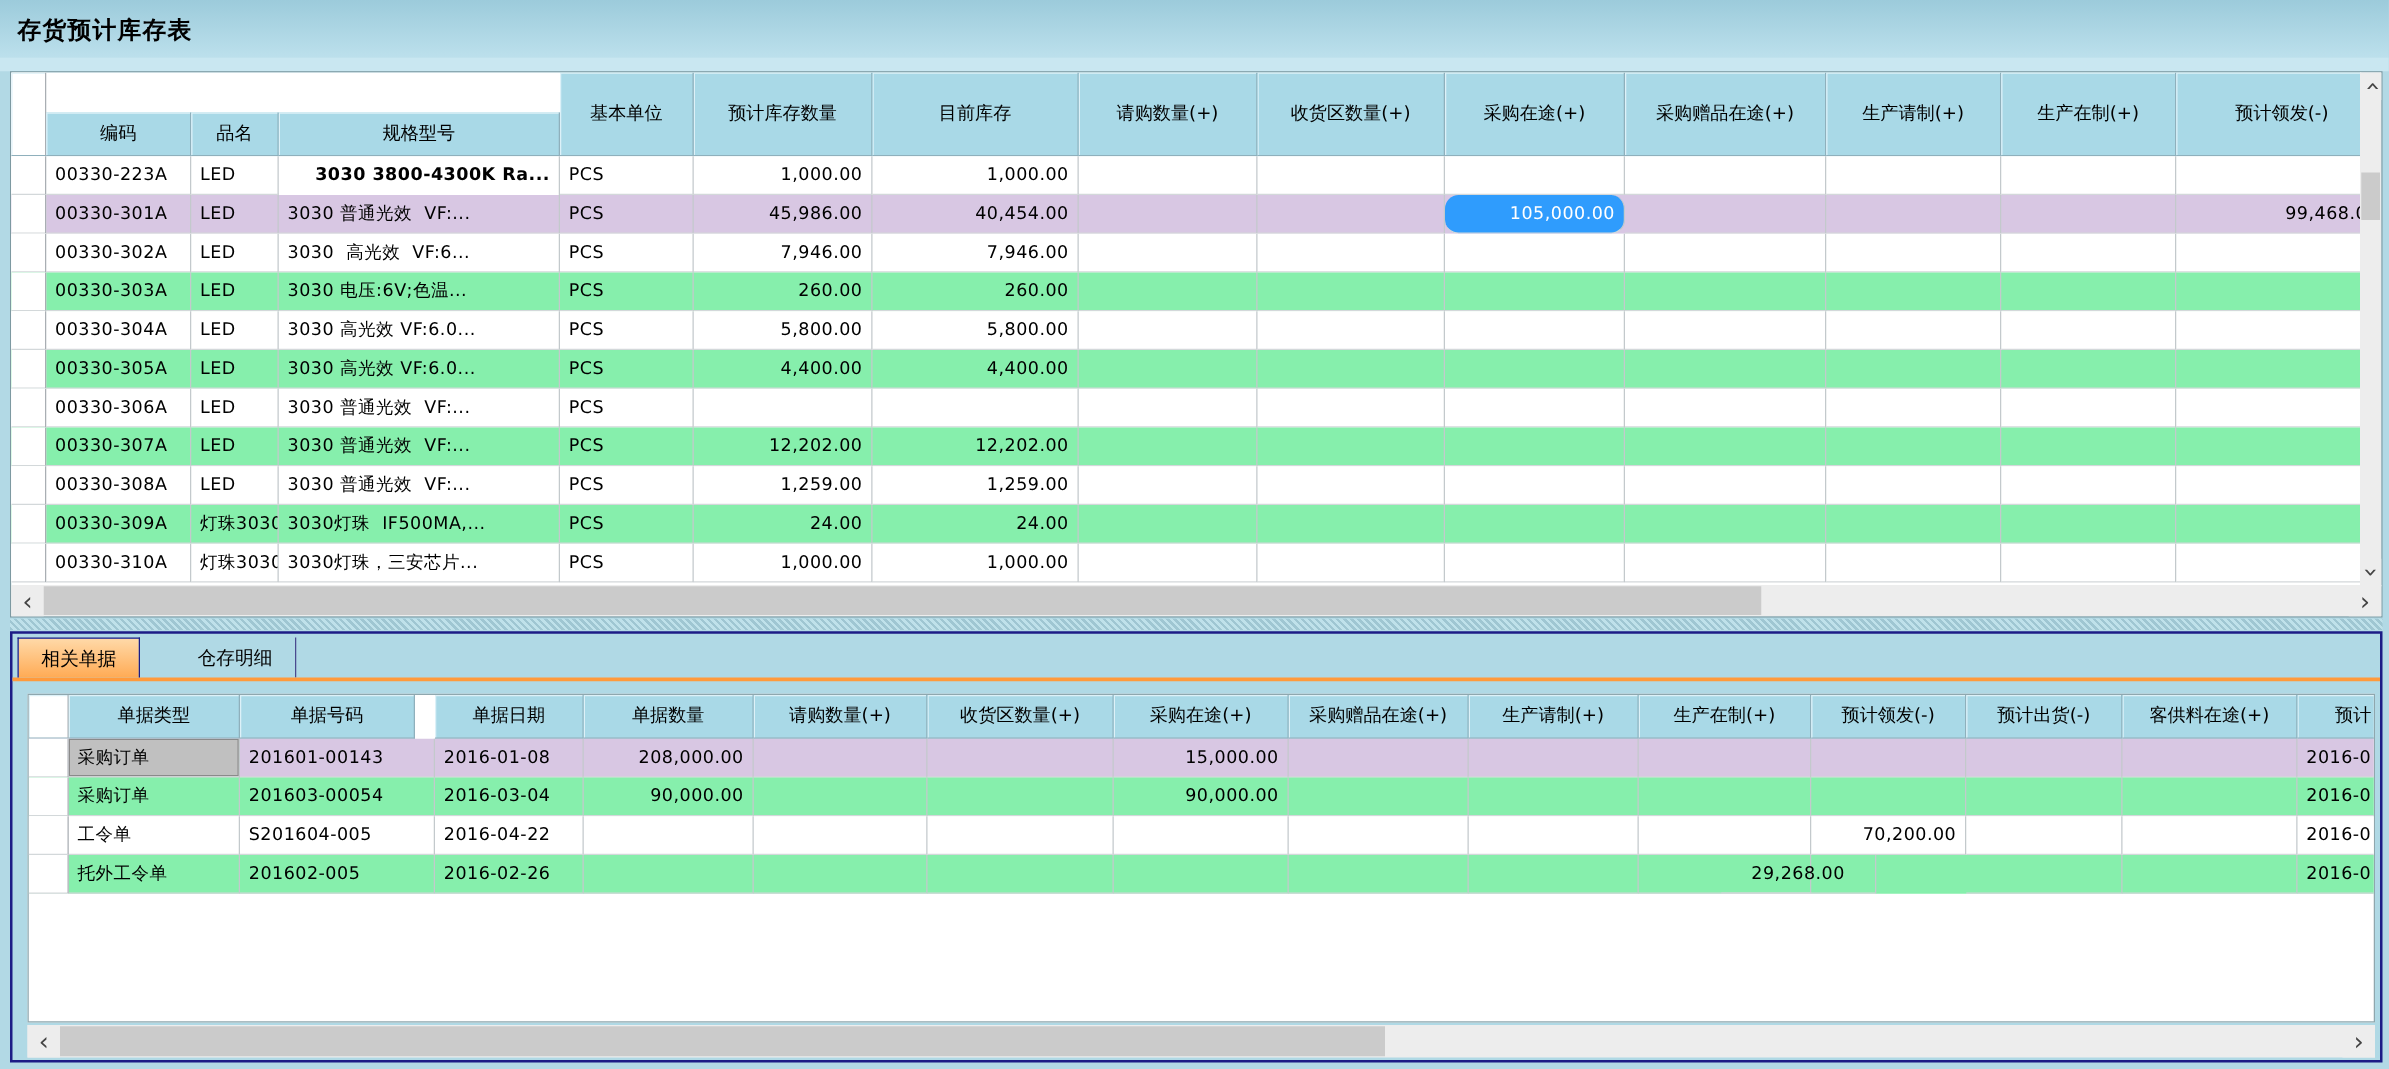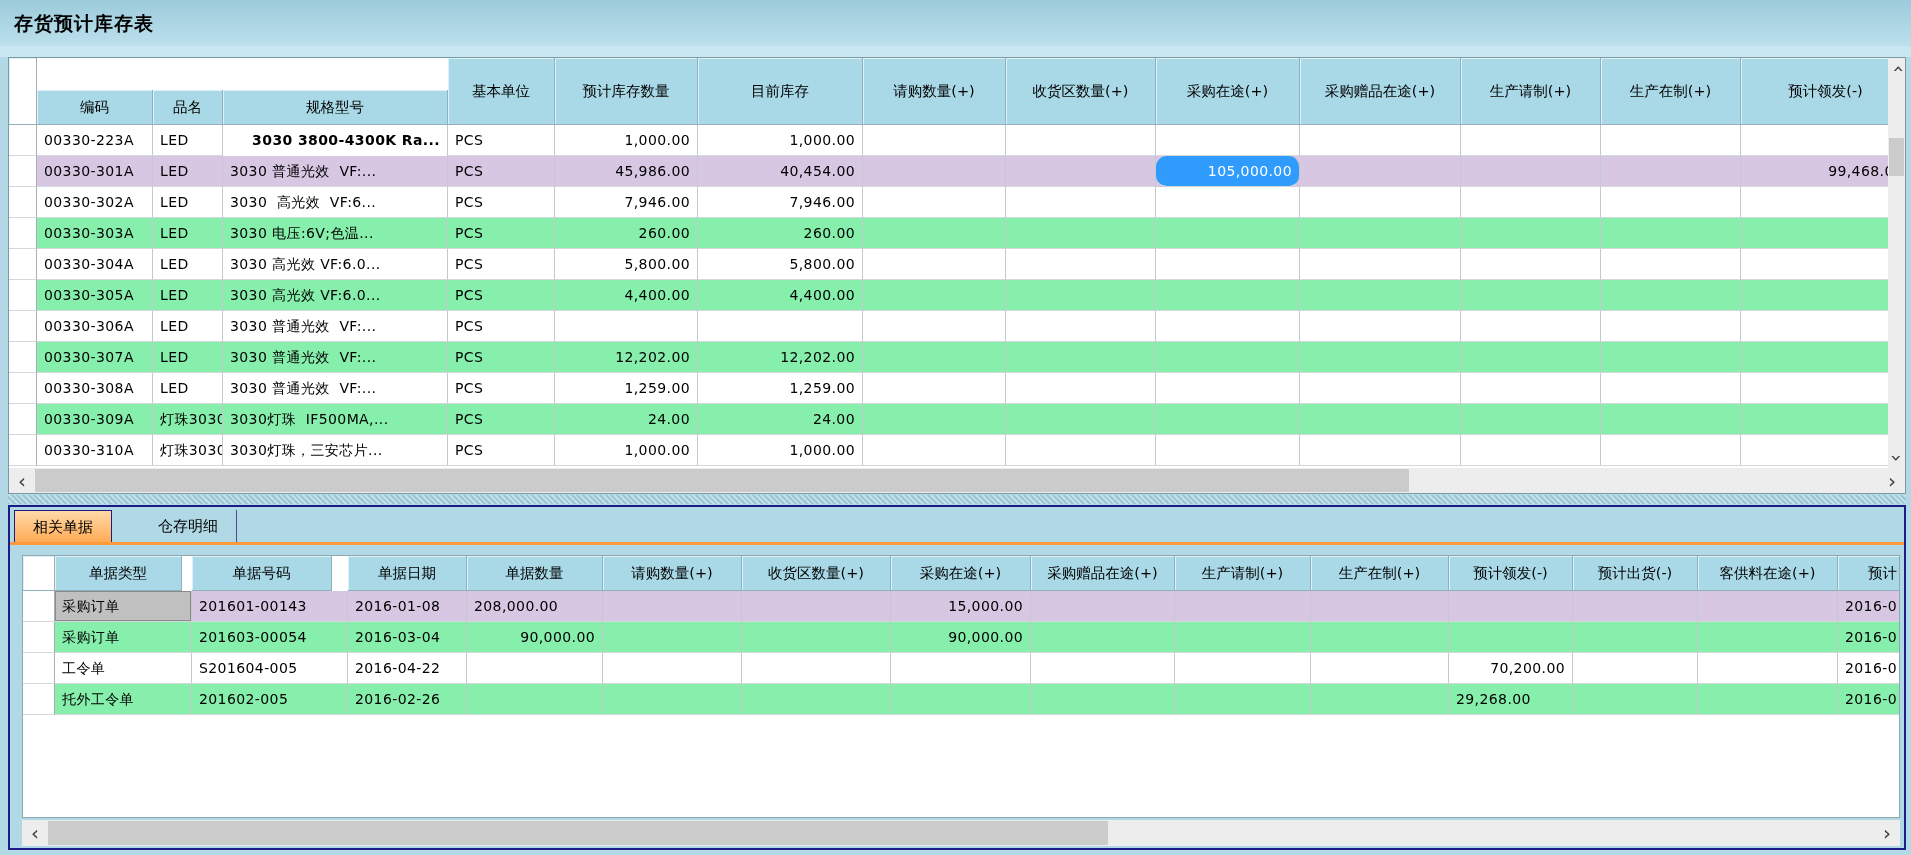--- a/index.html
+++ b/index.html
@@ -295,42 +295,42 @@
 <div id="splitter" class="abs"></div>
 
 <div id="bottom-panel" class="abs">
   <div id="tab-sel" class="tab abs">相关单据</div>
   <div id="tab-unsel" class="tab abs">仓存明细</div>
   <div id="tab-underline" class="abs"></div>
 
   <div id="bottom-region" class="abs">
       <div class="g-hdr" style="width: 1905px; height: 35px;">
         <div class="g-cell g-hcell g-ind" style="left: 0px; top: 0px; width: 32px; height: 35px; line-height: 34px;"></div>
-        <div class="g-cell g-hcell" style="left: 32px; top: 0px; width: 127px; height: 35px; line-height: 34px;">单据类型</div>
+        <div class="g-cell g-hcell" style="left: 32px; top: 0px; width: 137px; height: 35px; line-height: 34px;">单据类型</div>
         <div class="g-cell g-hcell" style="left: 169px; top: 0px; width: 140px; height: 35px; line-height: 34px;">单据号码</div>
         <div class="g-cell g-hcell" style="left: 325px; top: 0px; width: 119px; height: 35px; line-height: 34px;">单据日期</div>
         <div class="g-cell g-hcell" style="left: 444px; top: 0px; width: 136px; height: 35px; line-height: 34px;">单据数量</div>
         <div class="g-cell g-hcell" style="left: 580px; top: 0px; width: 139px; height: 35px; line-height: 34px;">请购数量(+)</div>
         <div class="g-cell g-hcell" style="left: 719px; top: 0px; width: 149px; height: 35px; line-height: 34px;">收货区数量(+)</div>
         <div class="g-cell g-hcell" style="left: 868px; top: 0px; width: 140px; height: 35px; line-height: 34px;">采购在途(+)</div>
         <div class="g-cell g-hcell" style="left: 1008px; top: 0px; width: 144px; height: 35px; line-height: 34px;">采购赠品在途(+)</div>
         <div class="g-cell g-hcell" style="left: 1152px; top: 0px; width: 136px; height: 35px; line-height: 34px;">生产请制(+)</div>
         <div class="g-cell g-hcell" style="left: 1288px; top: 0px; width: 138px; height: 35px; line-height: 34px;">生产在制(+)</div>
         <div class="g-cell g-hcell" style="left: 1426px; top: 0px; width: 124px; height: 35px; line-height: 34px;">预计领发(-)</div>
         <div class="g-cell g-hcell" style="left: 1550px; top: 0px; width: 125px; height: 35px; line-height: 34px;">预计出货(-)</div>
         <div class="g-cell g-hcell" style="left: 1675px; top: 0px; width: 140px; height: 35px; line-height: 34px;">客供料在途(+)</div>
         <div class="g-cell g-hcell" style="left: 1815px; top: 0px; width: 90px; height: 35px; line-height: 34px;">预计</div>
       </div>
       <div class="g-body" style="top: 35px; width: 1905px; height: 124px;">
         <div class="g-row g-selrow" style="top: 0px; width: 1905px; height: 31px;">
           <div class="g-cell g-bcell g-ind" style="left: 0px; top: 0px; width: 32px; height: 31px; line-height: 30px; text-align: center;"></div>
           <div class="g-cell g-bcell g-selgray" style="left: 32px; top: 0px; width: 137px; height: 31px; line-height: 30px; text-align: left;">采购订单</div>
           <div class="g-cell g-bcell" style="left: 169px; top: 0px; width: 156px; height: 31px; line-height: 30px; text-align: left;">201601-00143</div>
           <div class="g-cell g-bcell" style="left: 325px; top: 0px; width: 119px; height: 31px; line-height: 30px; text-align: left;">2016-01-08</div>
-          <div class="g-cell g-bcell" style="left: 444px; top: 0px; width: 136px; height: 31px; line-height: 30px; ">208,000.00</div>
+          <div class="g-cell g-bcell" style="left: 444px; top: 0px; width: 136px; height: 31px; line-height: 30px; text-align: right;">208,000.00</div>
           <div class="g-cell g-bcell" style="left: 580px; top: 0px; width: 139px; height: 31px; line-height: 30px; text-align: right;"></div>
           <div class="g-cell g-bcell" style="left: 719px; top: 0px; width: 149px; height: 31px; line-height: 30px; text-align: right;"></div>
           <div class="g-cell g-bcell" style="left: 868px; top: 0px; width: 140px; height: 31px; line-height: 30px; text-align: right;">15,000.00</div>
           <div class="g-cell g-bcell" style="left: 1008px; top: 0px; width: 144px; height: 31px; line-height: 30px; text-align: right;"></div>
           <div class="g-cell g-bcell" style="left: 1152px; top: 0px; width: 136px; height: 31px; line-height: 30px; text-align: right;"></div>
           <div class="g-cell g-bcell" style="left: 1288px; top: 0px; width: 138px; height: 31px; line-height: 30px; text-align: right;"></div>
           <div class="g-cell g-bcell" style="left: 1426px; top: 0px; width: 124px; height: 31px; line-height: 30px; text-align: right;"></div>
           <div class="g-cell g-bcell" style="left: 1550px; top: 0px; width: 125px; height: 31px; line-height: 30px; text-align: right;"></div>
           <div class="g-cell g-bcell" style="left: 1675px; top: 0px; width: 140px; height: 31px; line-height: 30px; text-align: right;"></div>
           <div class="g-cell g-bcell" style="left: 1815px; top: 0px; width: 90px; height: 31px; line-height: 30px; text-align: left;">2016-0</div>
@@ -374,21 +374,21 @@
           <div class="g-cell g-bcell" style="left: 32px; top: 0px; width: 137px; height: 31px; line-height: 30px; text-align: left;">托外工令单</div>
           <div class="g-cell g-bcell" style="left: 169px; top: 0px; width: 156px; height: 31px; line-height: 30px; text-align: left;">201602-005</div>
           <div class="g-cell g-bcell" style="left: 325px; top: 0px; width: 119px; height: 31px; line-height: 30px; text-align: left;">2016-02-26</div>
           <div class="g-cell g-bcell" style="left: 444px; top: 0px; width: 136px; height: 31px; line-height: 30px; text-align: right;"></div>
           <div class="g-cell g-bcell" style="left: 580px; top: 0px; width: 139px; height: 31px; line-height: 30px; text-align: right;"></div>
           <div class="g-cell g-bcell" style="left: 719px; top: 0px; width: 149px; height: 31px; line-height: 30px; text-align: right;"></div>
           <div class="g-cell g-bcell" style="left: 868px; top: 0px; width: 140px; height: 31px; line-height: 30px; text-align: right;"></div>
           <div class="g-cell g-bcell" style="left: 1008px; top: 0px; width: 144px; height: 31px; line-height: 30px; text-align: right;"></div>
           <div class="g-cell g-bcell" style="left: 1152px; top: 0px; width: 136px; height: 31px; line-height: 30px; text-align: right;"></div>
           <div class="g-cell g-bcell" style="left: 1288px; top: 0px; width: 138px; height: 31px; line-height: 30px; text-align: right;"></div>
-          <div class="g-cell g-bcell" style="left: 1426px; top: 0px; width: 124px; height: 31px; line-height: 30px; text-align: left;">29,268.00</div>
+          <div class="g-cell g-bcell" style="left: 1354px; top: 0px; width: 124px; height: 31px; line-height: 30px; text-align: center;">29,268.00</div>
           <div class="g-cell g-bcell" style="left: 1550px; top: 0px; width: 125px; height: 31px; line-height: 30px; text-align: right;"></div>
           <div class="g-cell g-bcell" style="left: 1675px; top: 0px; width: 140px; height: 31px; line-height: 30px; text-align: right;"></div>
           <div class="g-cell g-bcell" style="left: 1815px; top: 0px; width: 90px; height: 31px; line-height: 30px; text-align: left;">2016-0</div>
         </div>
       </div>
     </div>
 
   <div id="bottom-hscroll" class="abs sb">
     <div class="sb-btn h-left2">
         <span class="chev">‹</span>

